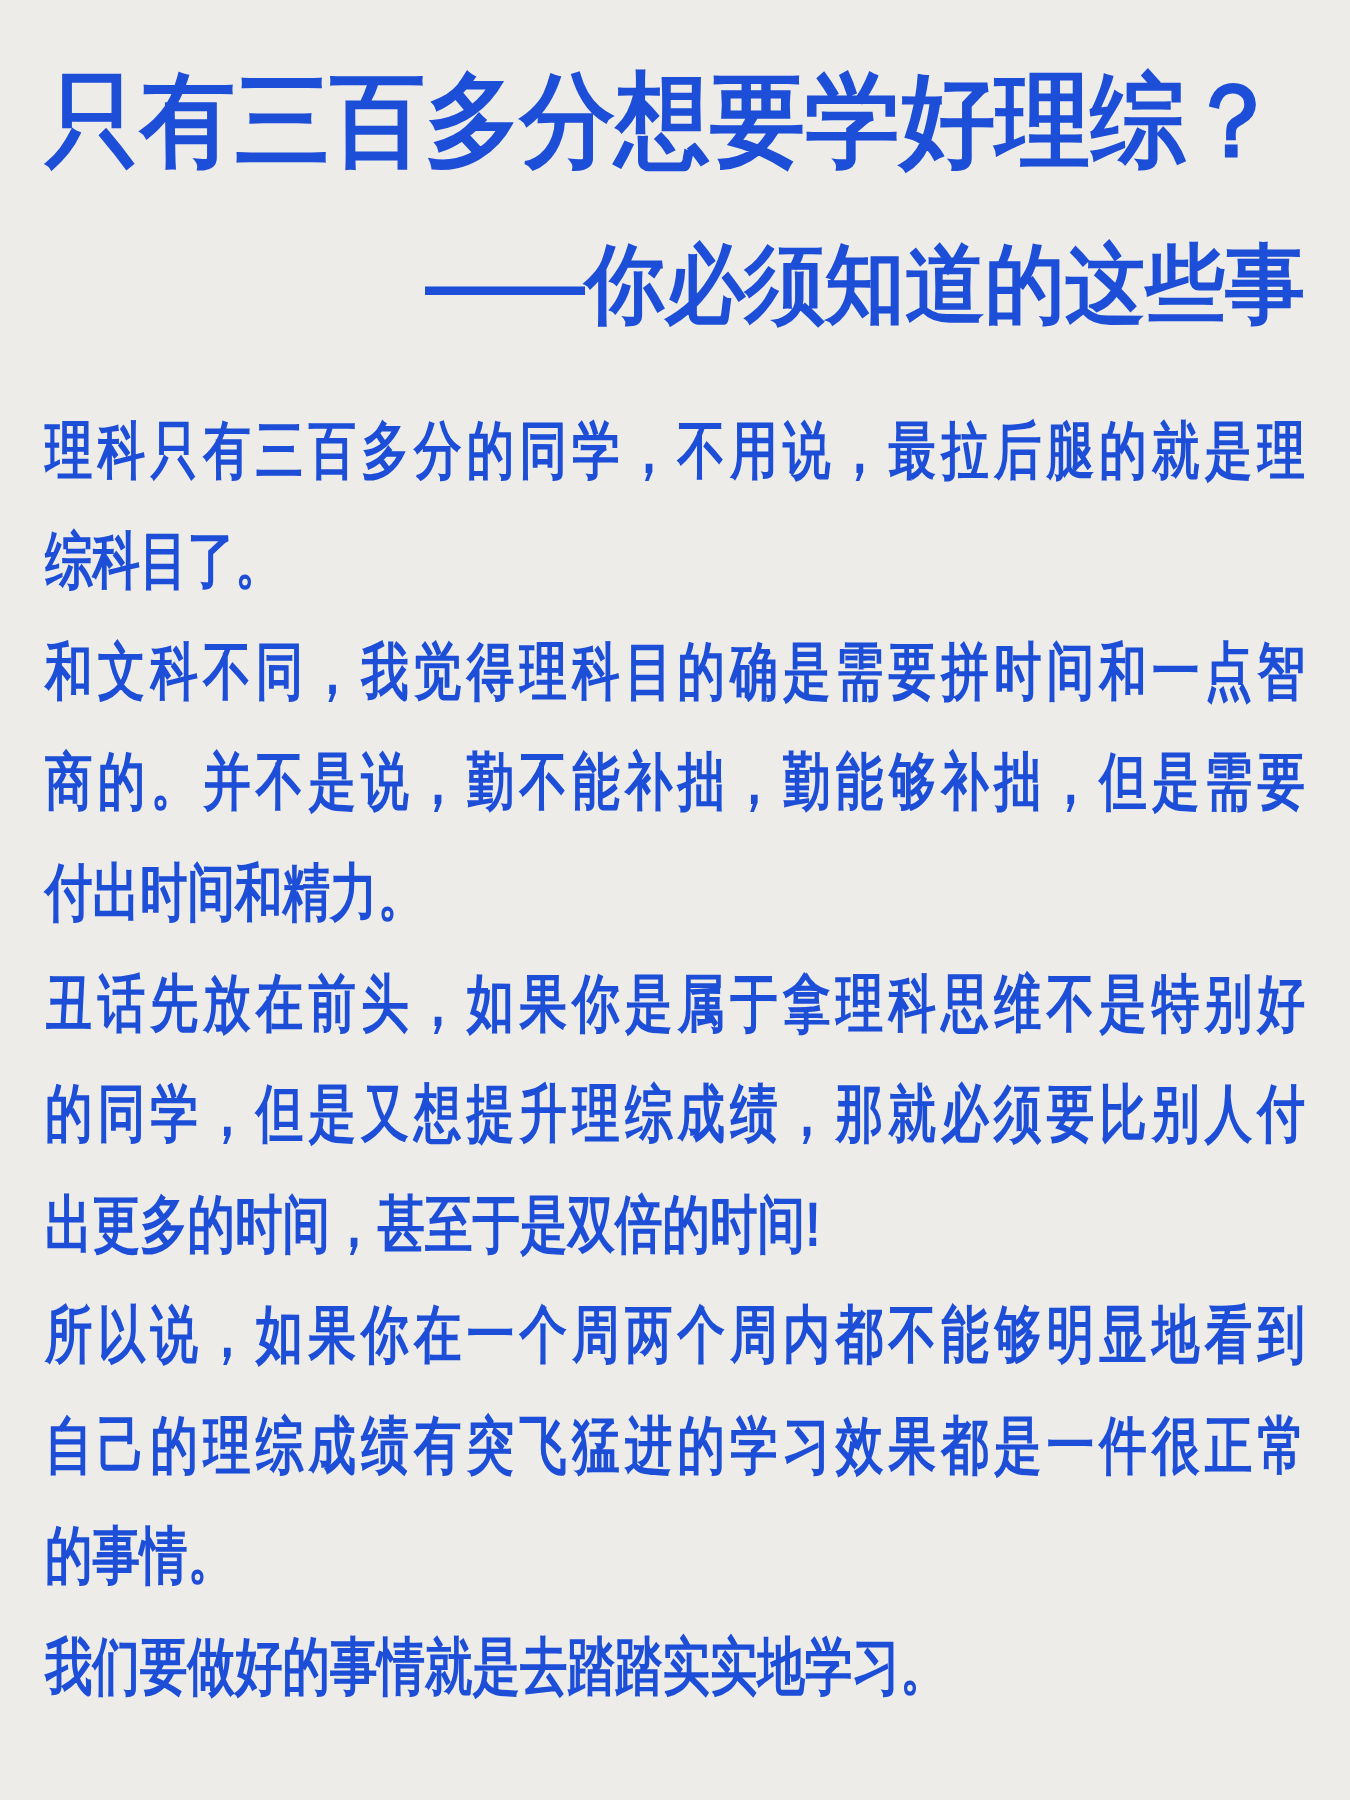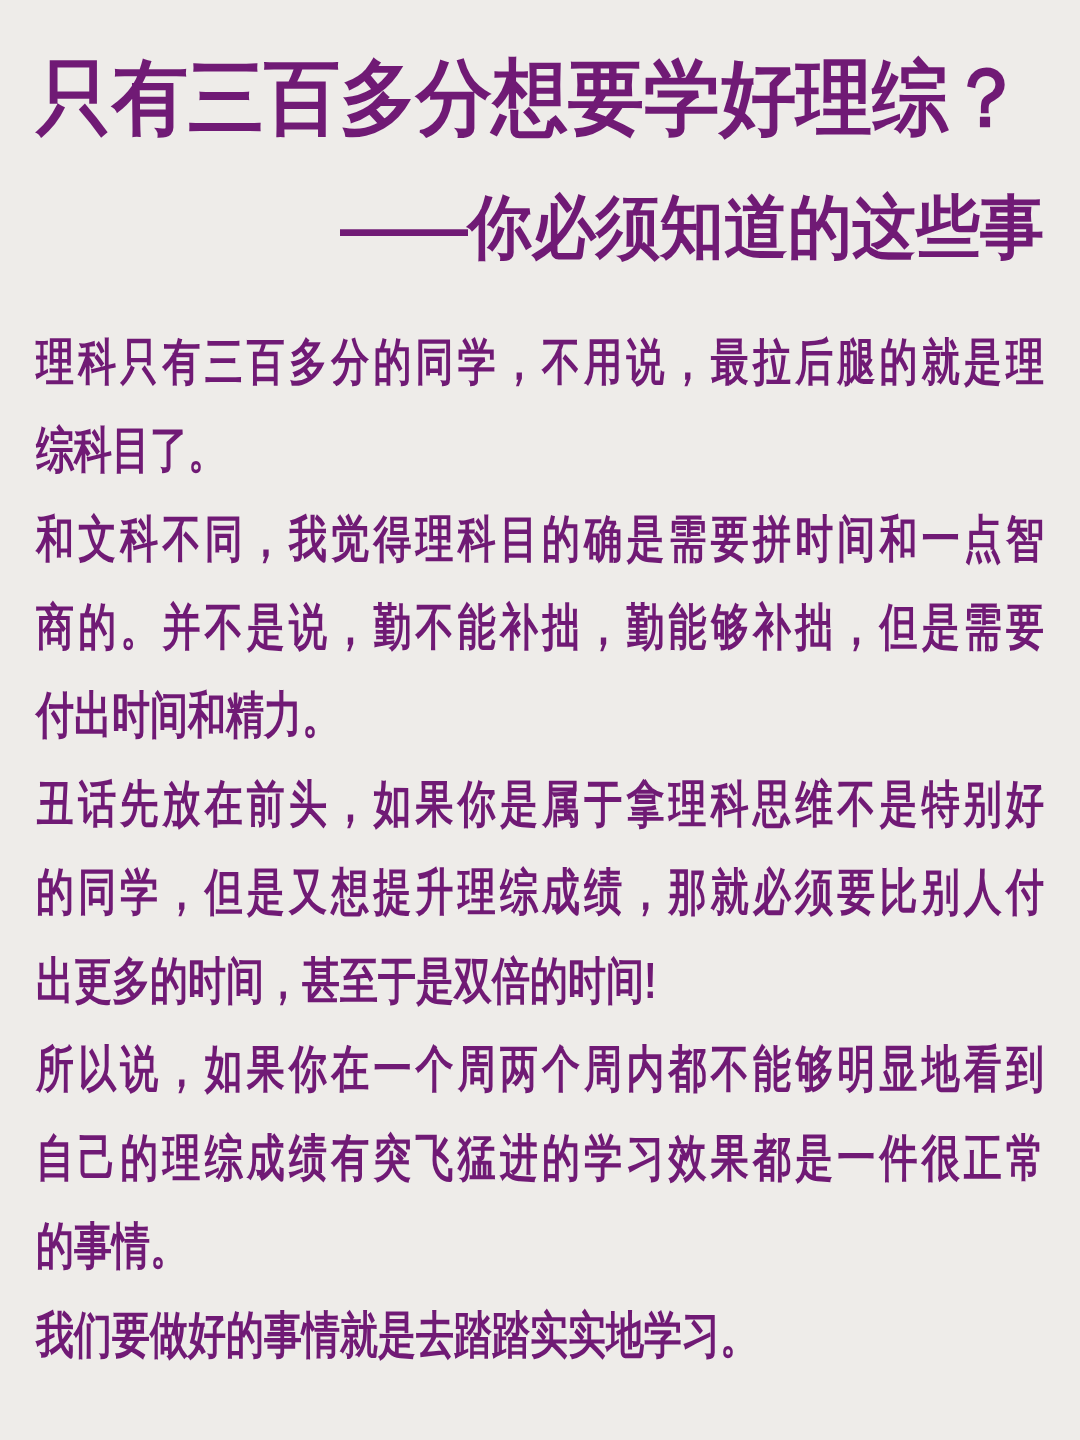--- a/index.html
+++ b/index.html
@@ -6,21 +6,21 @@
     margin: 0;
     padding: 0;
   }
   .poster {
     position: relative;
     width: 1080px;
     height: 1440px;
     background: #eeece9;
     overflow: hidden;
     font-family: "Liberation Sans", "DejaVu Sans", sans-serif;
-    color: #701a75;
+    color: #1d4ed8;
     box-sizing: border-box;
     padding: 46px 36px 0 36px;
   }
   .title {
     font-size: 76px;
     line-height: 96px;
     font-weight: 900;
     letter-spacing: 0;
     white-space: nowrap;
     transform: scaleY(1.08);

